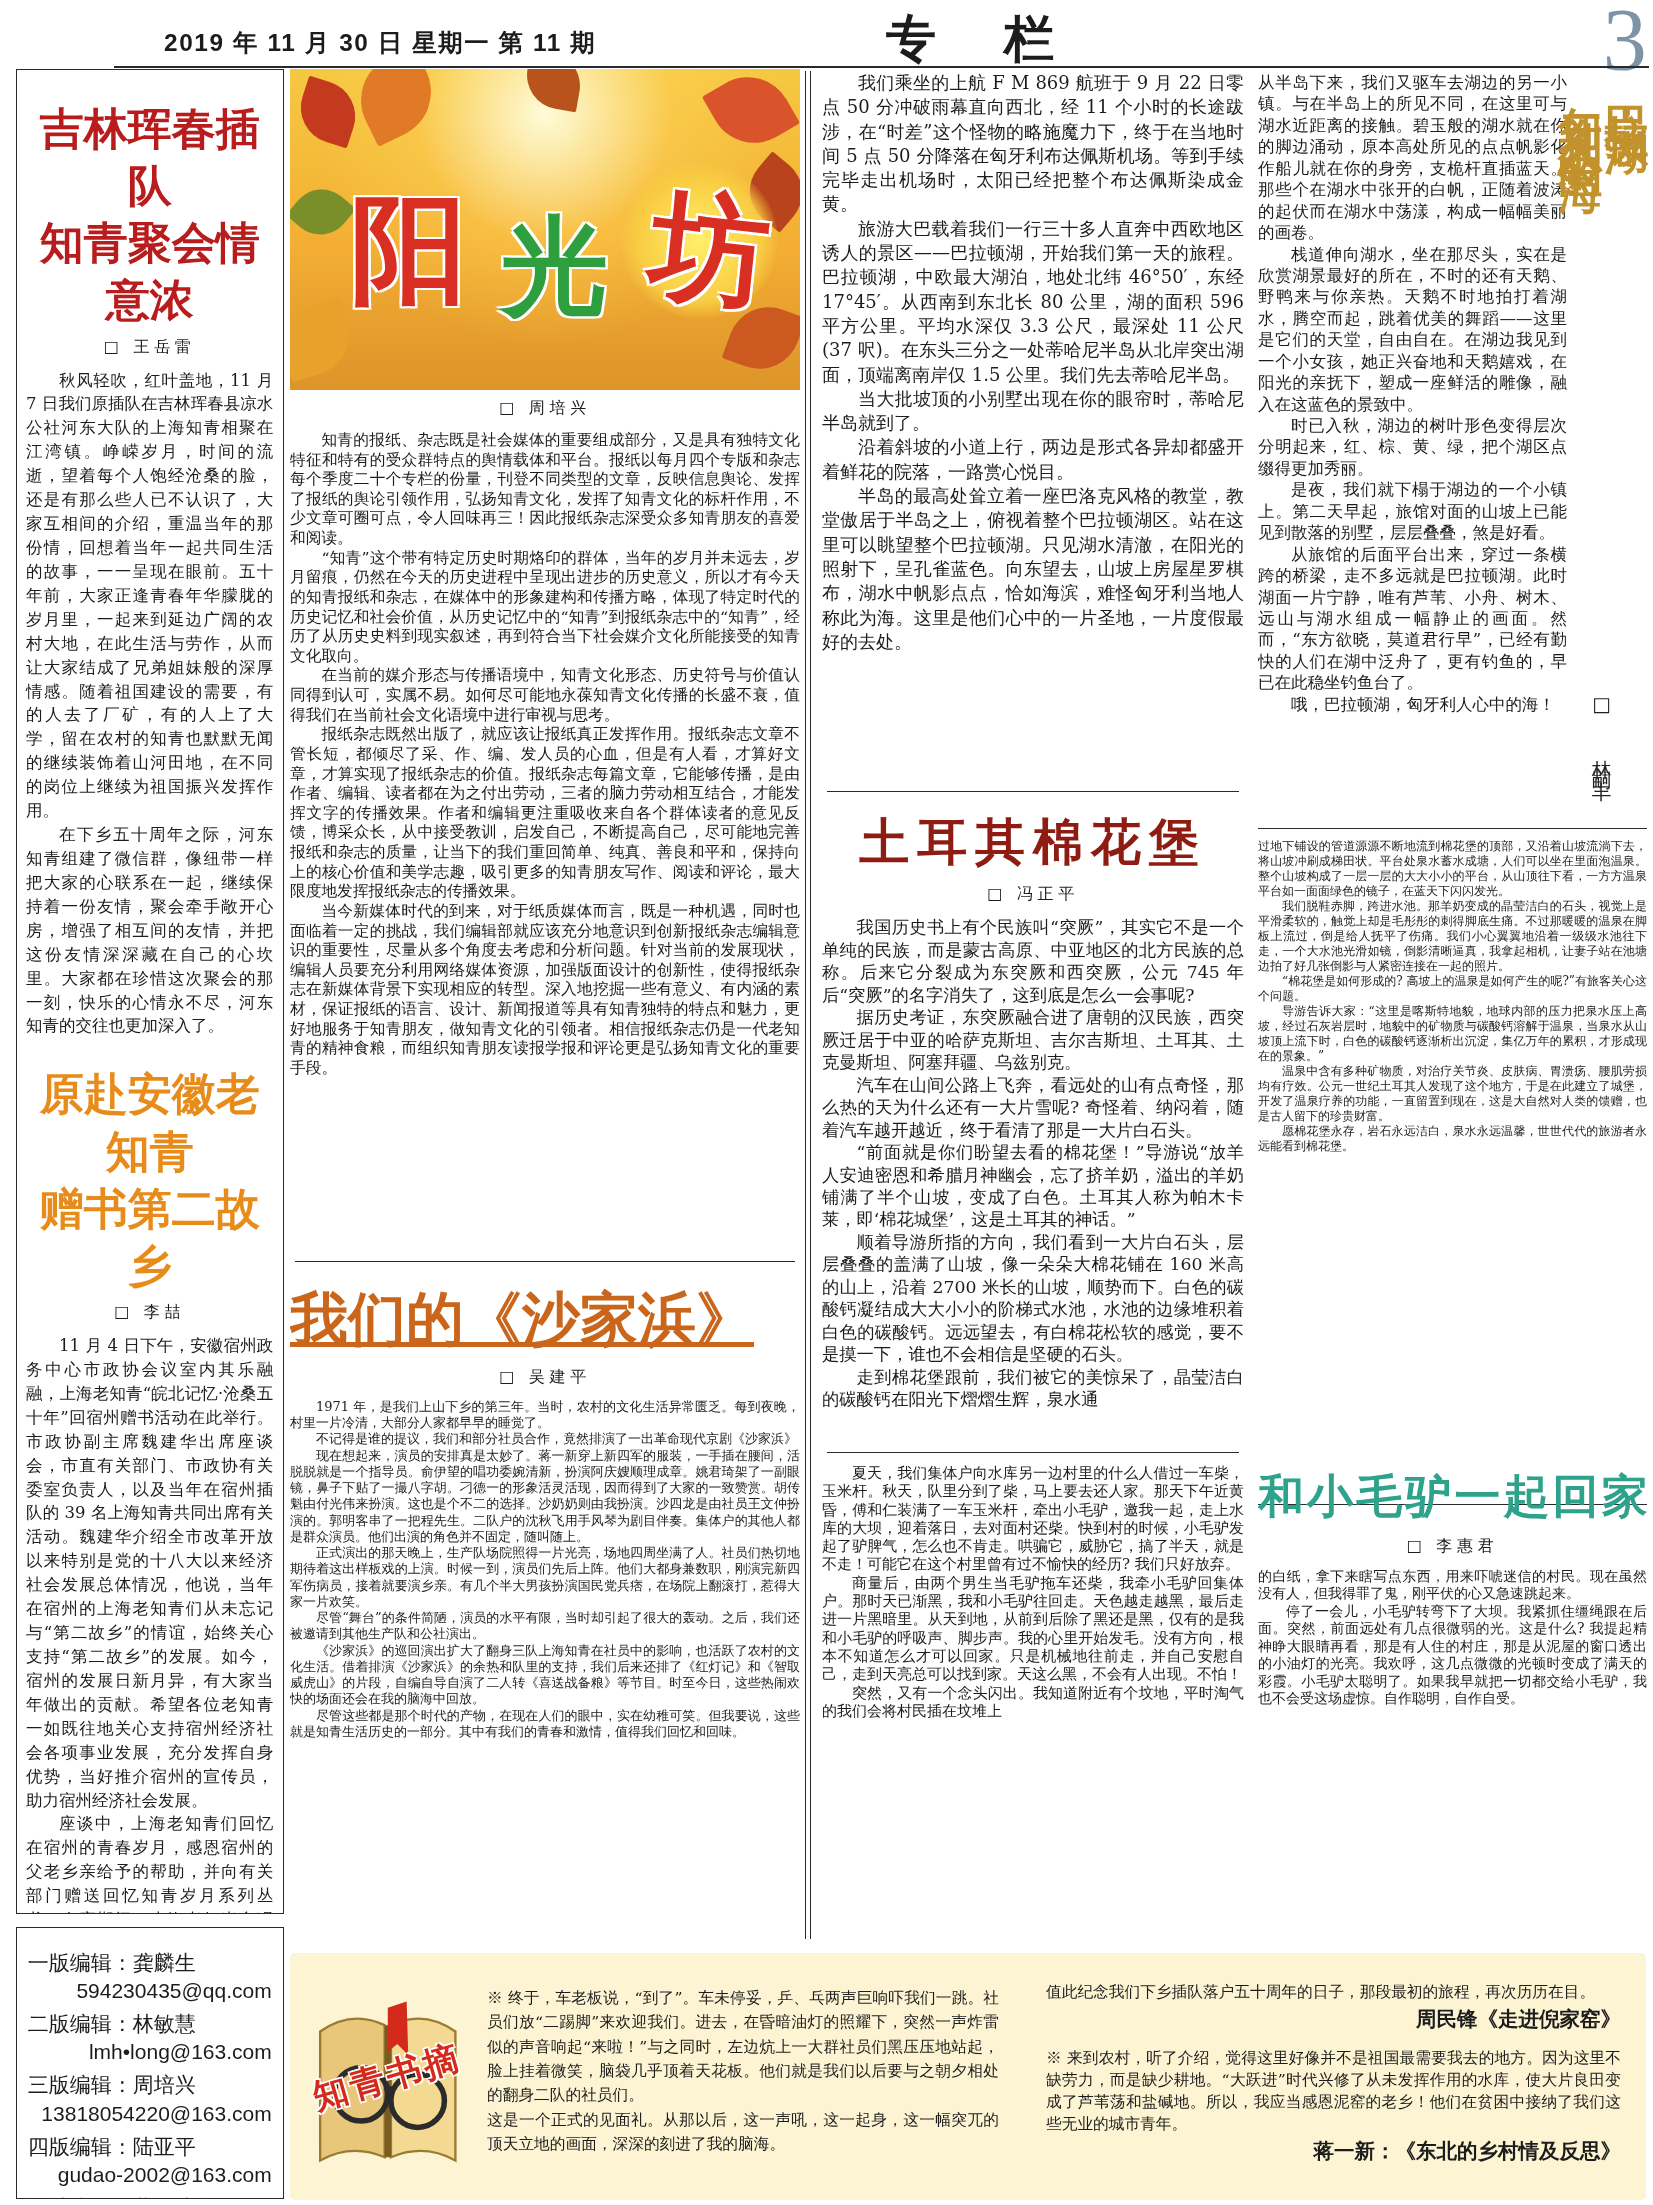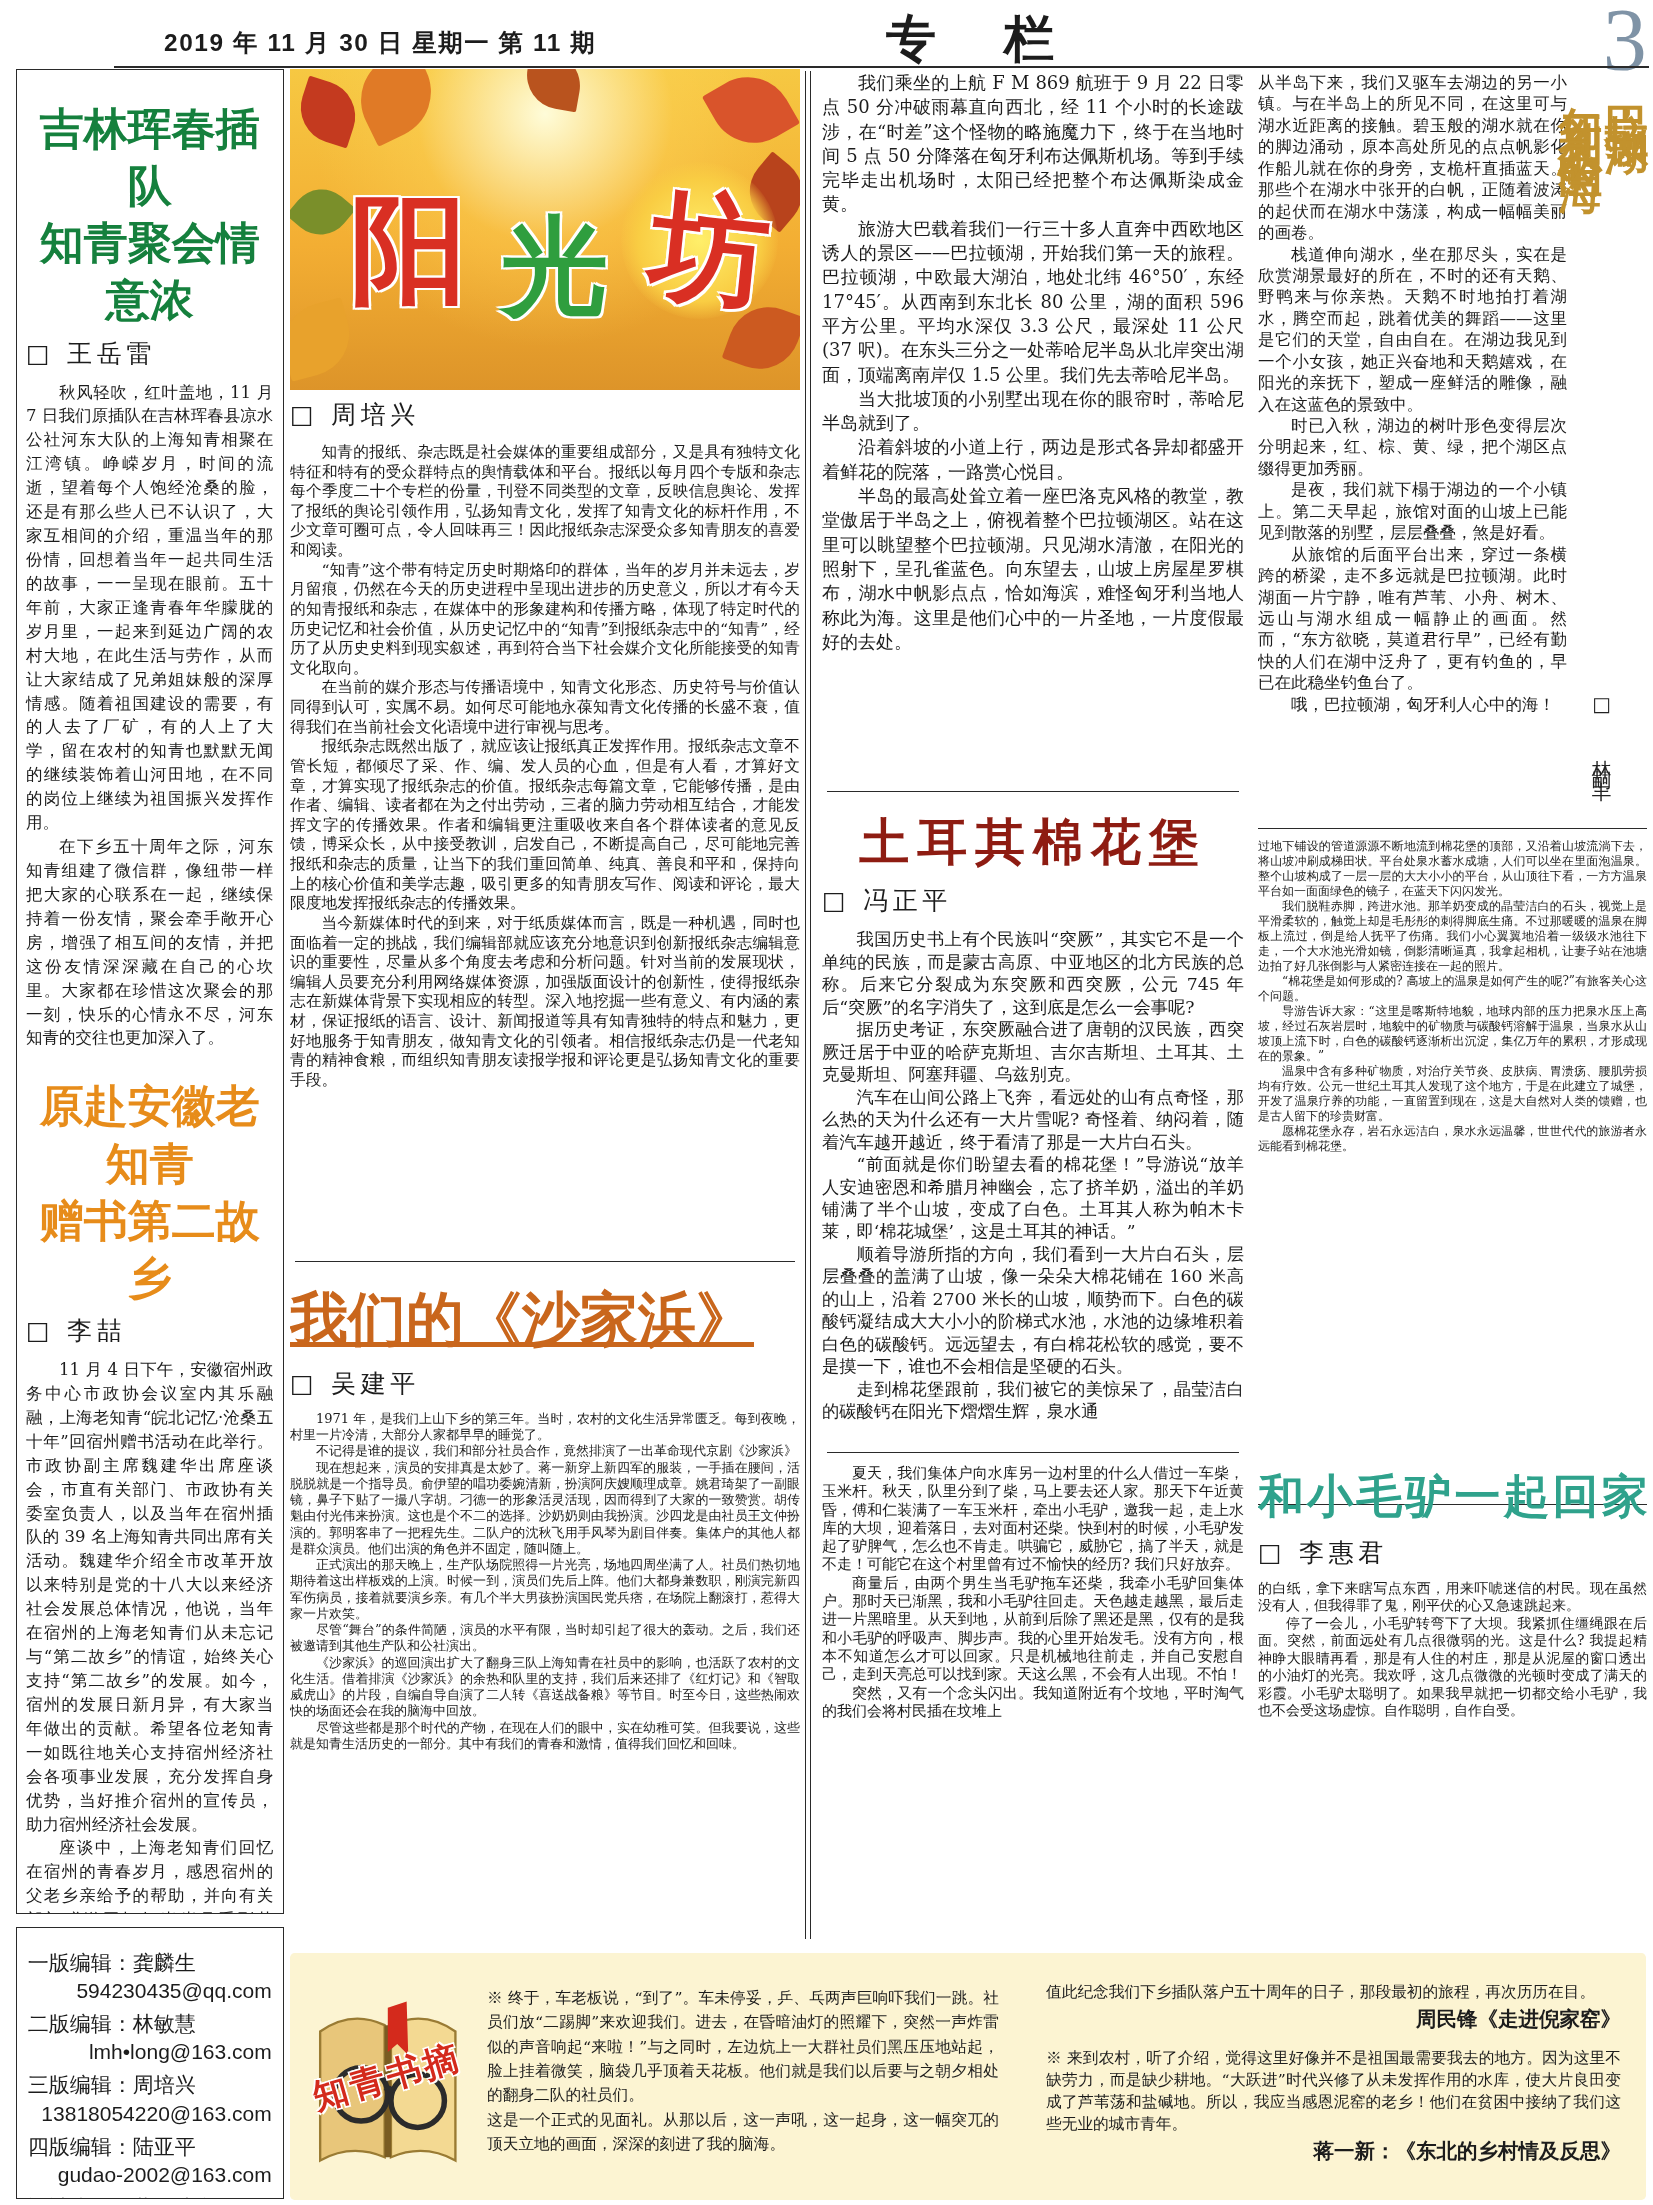--- a/index.html
+++ b/index.html
@@ -9,28 +9,28 @@
   .date-line{position:absolute;left:164px;top:27px;font-family:"Liberation Sans",sans-serif;
              font-weight:bold;font-size:24.4px;letter-spacing:1.6px;}
   .section-title{position:absolute;left:886px;top:6.3px;font-size:50px;font-weight:bold;
                  letter-spacing:68px;white-space:nowrap;}
   .page-number{position:absolute;right:6.3px;top:-11px;font-size:88px;color:#7f93a6;
                font-family:"Liberation Serif",serif;}
   .header-rule{position:absolute;left:114px;top:66px;width:1535px;border-top:2.4px solid #2a2a2a;}
   
   .para{margin:0;text-align:justify;text-indent:2em;}
   .para.flush{text-indent:0;}
-  .byline{text-align:left;letter-spacing:4.7px;margin:7.9px 0 11px 0;font-size:25px;}
+  .byline{text-align:center;letter-spacing:4.7px;margin:7.9px 0 11px 0;font-size:16px;}
   .hdiv{border-top:1.6px solid #2a2a2a;margin:11px 4.7px;}
   .clip{overflow:hidden;}
   
   .colA{position:absolute;left:15.7px;top:69px;width:268px;height:1845px;border:1.6px solid #2a2a2a;
         box-sizing:border-box;padding:7.9px 9.4px;}
   .colA .headline{font-size:44px;line-height:1.3;font-weight:bold;text-align:center;margin-top:22px;}
-  .colA .headline.green{color:#15803d;}
+  .colA .headline.green{color:#b91c1c;}
   .colA .headline.orange{color:#e78c1a;}
   .colA .body{font-size:16.5px;line-height:1.45;}
   .editors{position:absolute;left:15.7px;top:1927px;width:268px;height:272px;border:1.6px solid #2a2a2a;
            box-sizing:border-box;padding:20.5px 11px;font-family:"Liberation Sans",sans-serif;
            font-size:21px;line-height:1.35;}
   .editors .lbl{display:block;}
   .editors .eml{display:block;text-align:right;margin-bottom:4.7px;}
   
   .colB{position:absolute;left:290px;top:69px;width:510px;height:1868px;}
   .masthead{position:relative;width:510px;height:321px;overflow:hidden;

